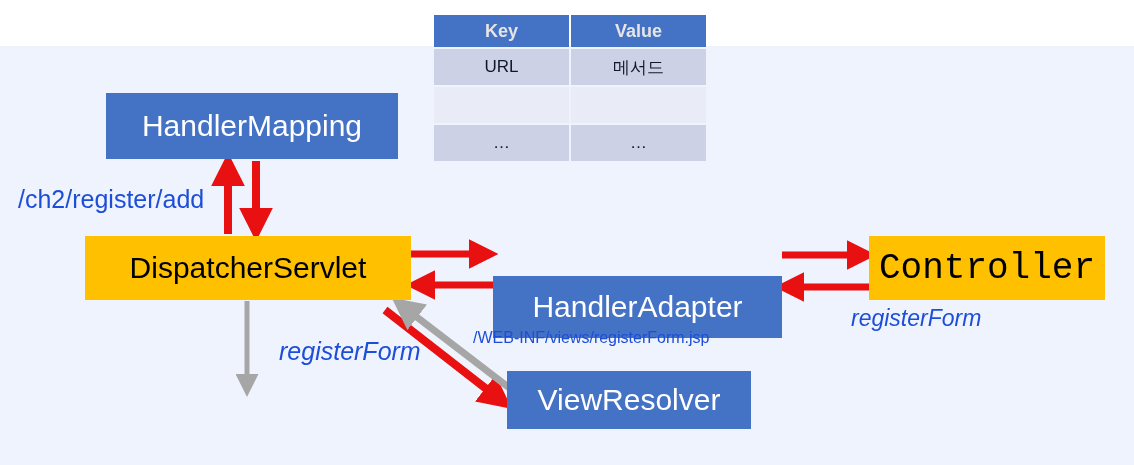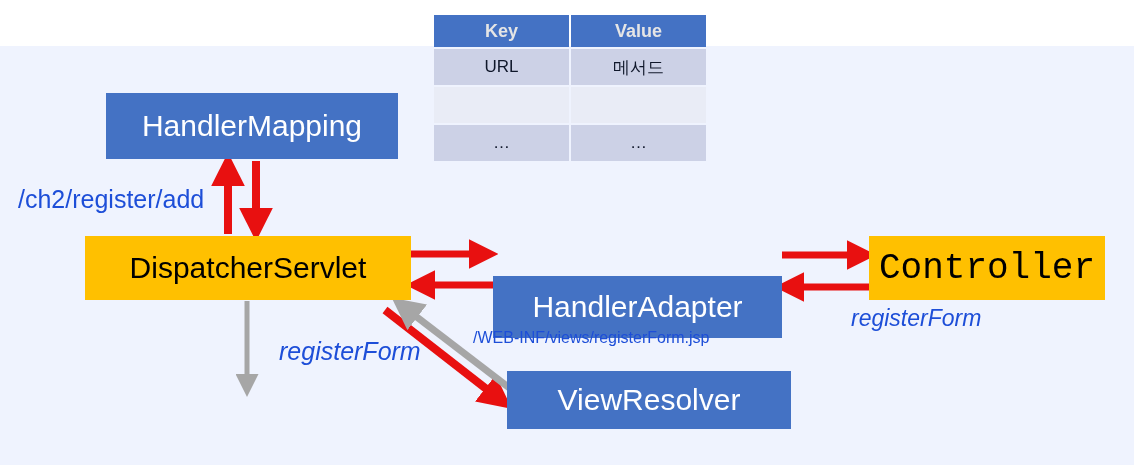--- a/index.html
+++ b/index.html
@@ -55,21 +55,21 @@
     left: 493px; top: 239px; width: 289px; height: 62px;
     font-size: 30px;
     margin-top: 37px;
   }
   #node-controller {
     left: 869px; top: 236px; width: 236px; height: 64px;
     font-size: 36px;
     font-family: Liberation Mono, monospace;
   }
   #node-view-resolver {
-    left: 507px; top: 371px; width: 284px; height: 58px;
+    left: 507px; top: 371px; width: 244px; height: 58px;
     font-size: 30px;
   }
 
   
   #kv-table {
     position: absolute;
     left: 432px;
     top: 13px;
     width: 276px;
     border-collapse: separate;

